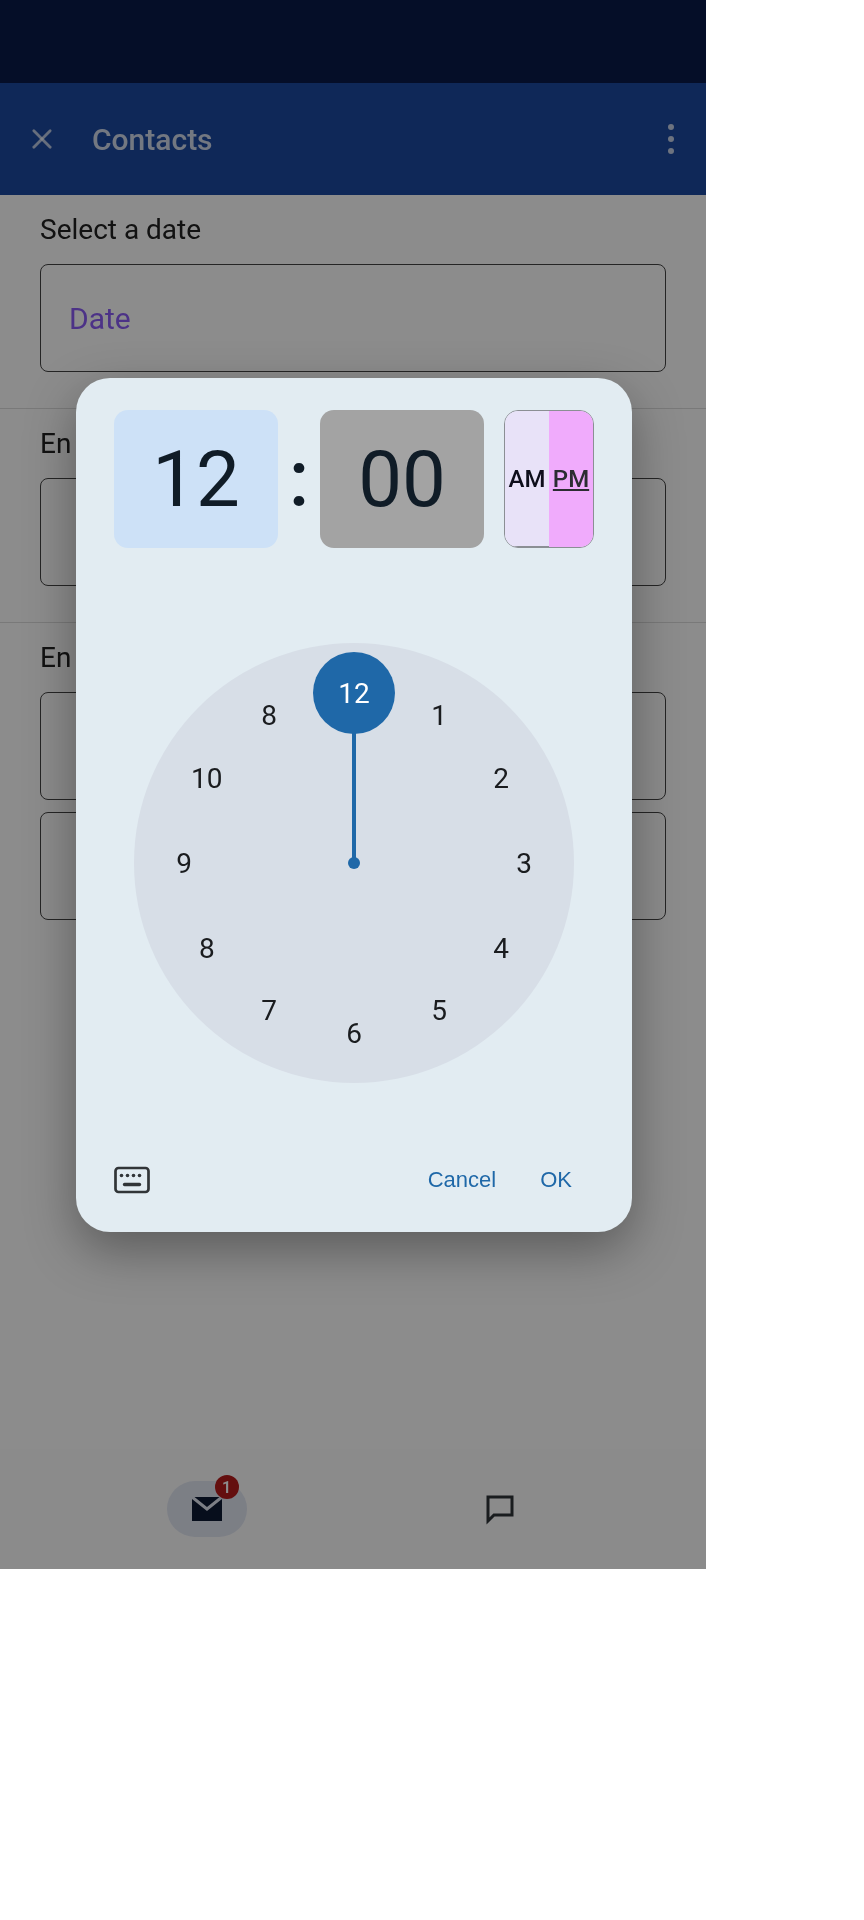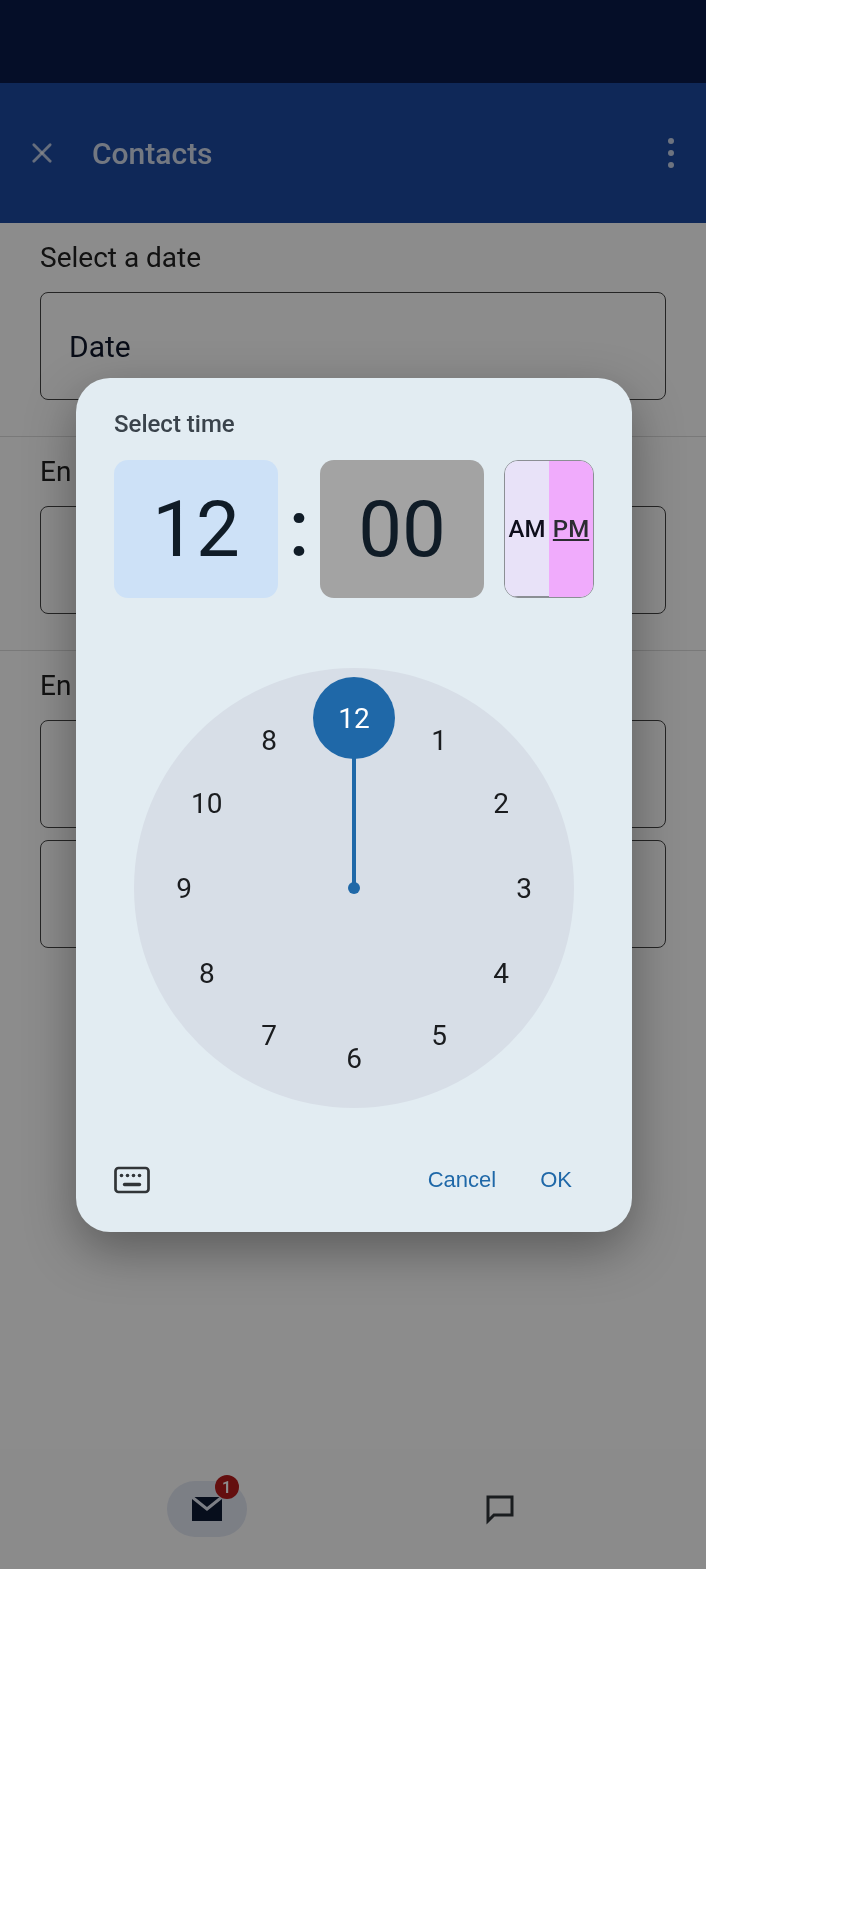--- a/index.html
+++ b/index.html
@@ -9,21 +9,21 @@
     font-family: Roboto, "Segoe UI", Arial, sans-serif;
     background: #fff;
     position: relative;
   }
   #viewport { width:706px; height:1569px; position:relative; overflow:hidden; background:#fff; }
 
   
   .statusbar { height:83px; background:#0a1a4a; }
 
   
-  .appbar { height:140px; background:#1d4aa1; display:flex; align-items:center; padding:0 20px; color:rgba(255,255,255,.85); }
+  .appbar { height:112px; background:#1d4aa1; display:flex; align-items:center; padding:0 20px; color:rgba(255,255,255,.85); }
   .appbar .close { width:44px; display:flex; align-items:center; justify-content:center; }
   .appbar .close svg { width:28px; height:28px; stroke:rgba(255,255,255,.7); }
   .appbar .title { font-size:30px; font-weight:500; margin-left:28px; color:rgba(255,255,255,.8);}
   .appbar .spacer { flex:1; }
   .appbar .more { width:30px; display:flex; flex-direction:column; align-items:center; gap:6px;}
   .appbar .more span { width:6px; height:6px; border-radius:50%; background:rgba(255,255,255,.75);}
 
   
   .section { border-bottom:1px solid #ddd; padding:18px 40px 24px 40px;}
   .section:last-of-type { border-bottom:none;}
@@ -32,21 +32,21 @@
     border:1.5px solid #444;
     border-radius:8px;
     height:108px;
     display:flex; align-items:center;
     padding:0 28px;
     font-size:30px;
     color:#4a4a4a;
     margin-bottom:12px;
     background:#fff;
   }
-  .field.empty { color:#0f172a; }
+  .field.empty { color:#8b5cf6; }
   .main-area { height:1180px; overflow:hidden;}
 
   
   .navbar {
     position:absolute; bottom:0; left:0; right:0; height:120px;
     background:#fdfdfe; display:flex; align-items:center; justify-content:space-around;
     padding:0 60px;
   }
   .navicon { position:relative; width:80px; height:56px; display:flex; align-items:center; justify-content:center; border-radius:28px;}
   .navicon.active { background:#e2e7f3; }
@@ -165,21 +165,20 @@
     <div class="navicon">
       <svg width="36" height="36" viewBox="0 0 24 24" fill="none" stroke="#2e3338" stroke-width="2">
         <path d="M4 4h16v12H8l-4 4z"></path>
       </svg>
     </div>
   </div>
 
   <div class="scrim"></div>
 
   <div class="dialog">
-    <div class="dialog-title">Select time</div>
 
     <div class="time-row">
       <div class="time-box hour">12</div>
       <div class="colon">:</div>
       <div class="time-box min">00</div>
       <div class="ampm">
         <div class="cell am">AM</div>
         <div class="cell pm">PM</div>
       </div>
     </div>

